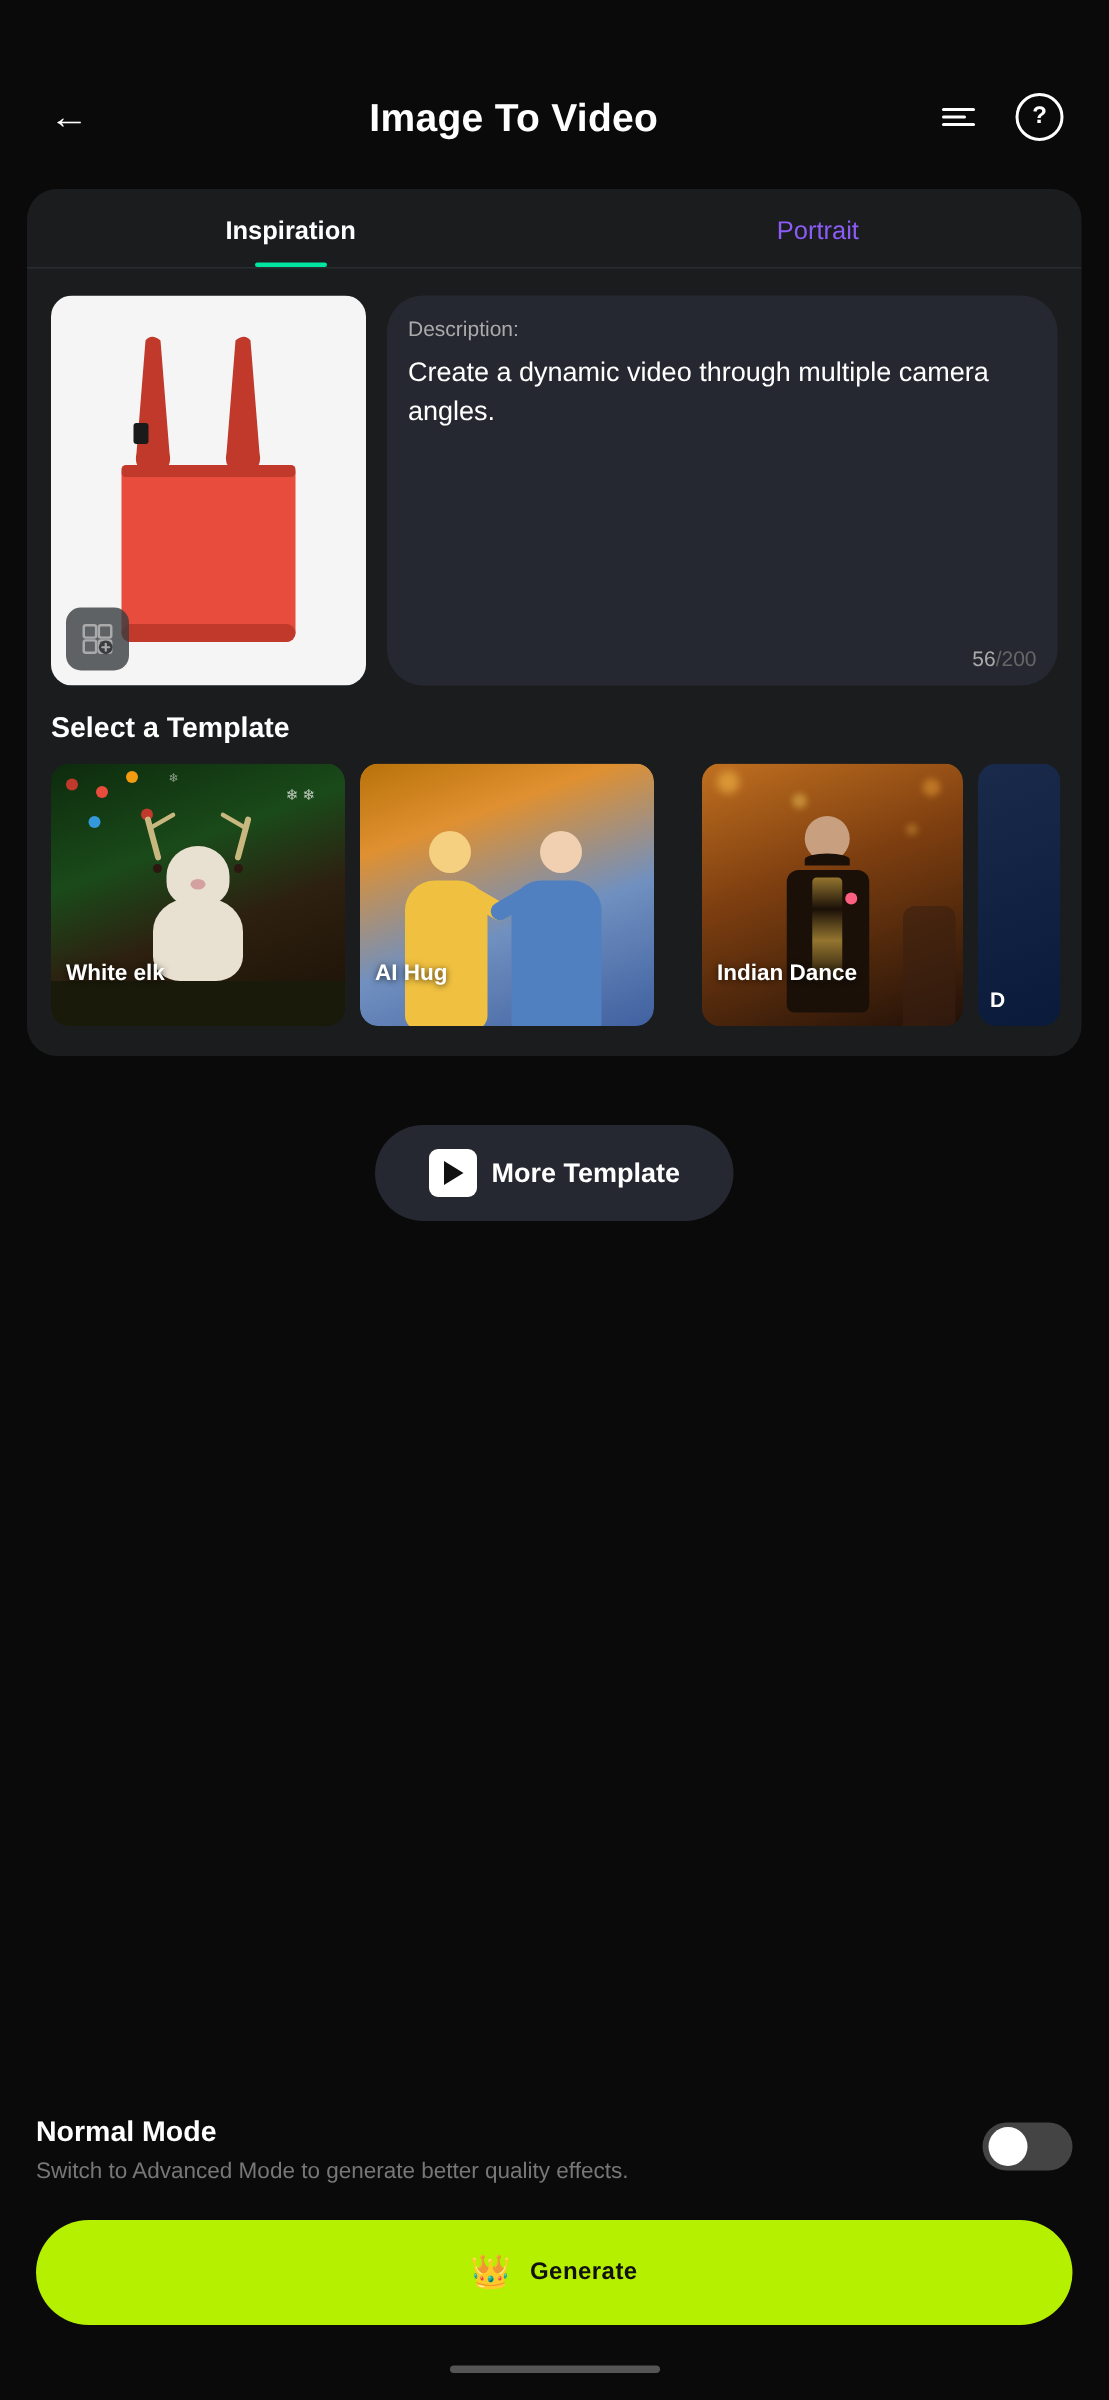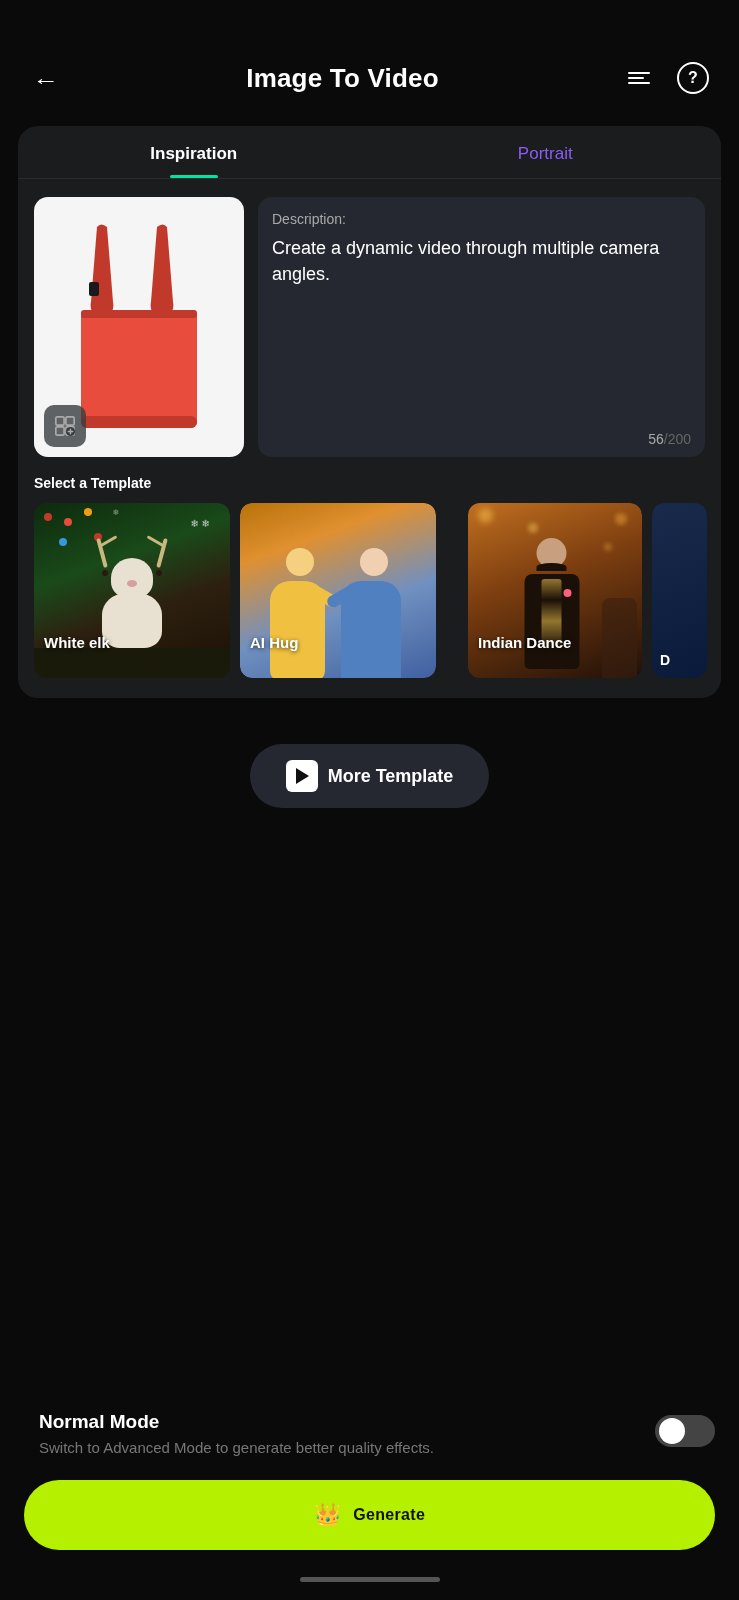--- a/index.html
+++ b/index.html
@@ -138,21 +138,21 @@
       display: flex;
       align-items: center;
       justify-content: center;
       cursor: pointer;
     }
 
     
     .description-box {
       flex: 1;
       background: #252830;
-      border-radius: 14px;
+      border-radius: 24px;
       padding: 14px 14px 10px 14px;
       display: flex;
       flex-direction: column;
       min-height: 260px;
       position: relative;
     }
     .desc-label {
       font-size: 14px;
       color: #aaa;
       margin-bottom: 8px;
@@ -168,21 +168,21 @@
       font-size: 14px;
       color: #666;
       margin-top: 8px;
     }
     .desc-counter span.current {
       color: #aaa;
     }
 
     
     .section-title {
-      font-size: 14px;
+      font-size: 19px;
       font-weight: 600;
       color: #fff;
       padding: 18px 16px 12px 16px;
     }
 
     
     .template-row {
       display: flex;
       gap: 10px;
       padding: 0 16px;
@@ -264,21 +264,20 @@
       bottom: 0;
       left: 0;
       right: 0;
       padding: 0 24px 50px 24px;
     }
     .normal-mode-row {
       display: flex;
       align-items: flex-start;
       justify-content: center;
       margin-bottom: 22px;
-      margin-left: 15px;
     }
     .mode-text-wrap {
       flex: 1;
     }
     .mode-title {
       font-size: 19px;
       font-weight: 700;
       color: #fff;
       margin-bottom: 4px;
     }

